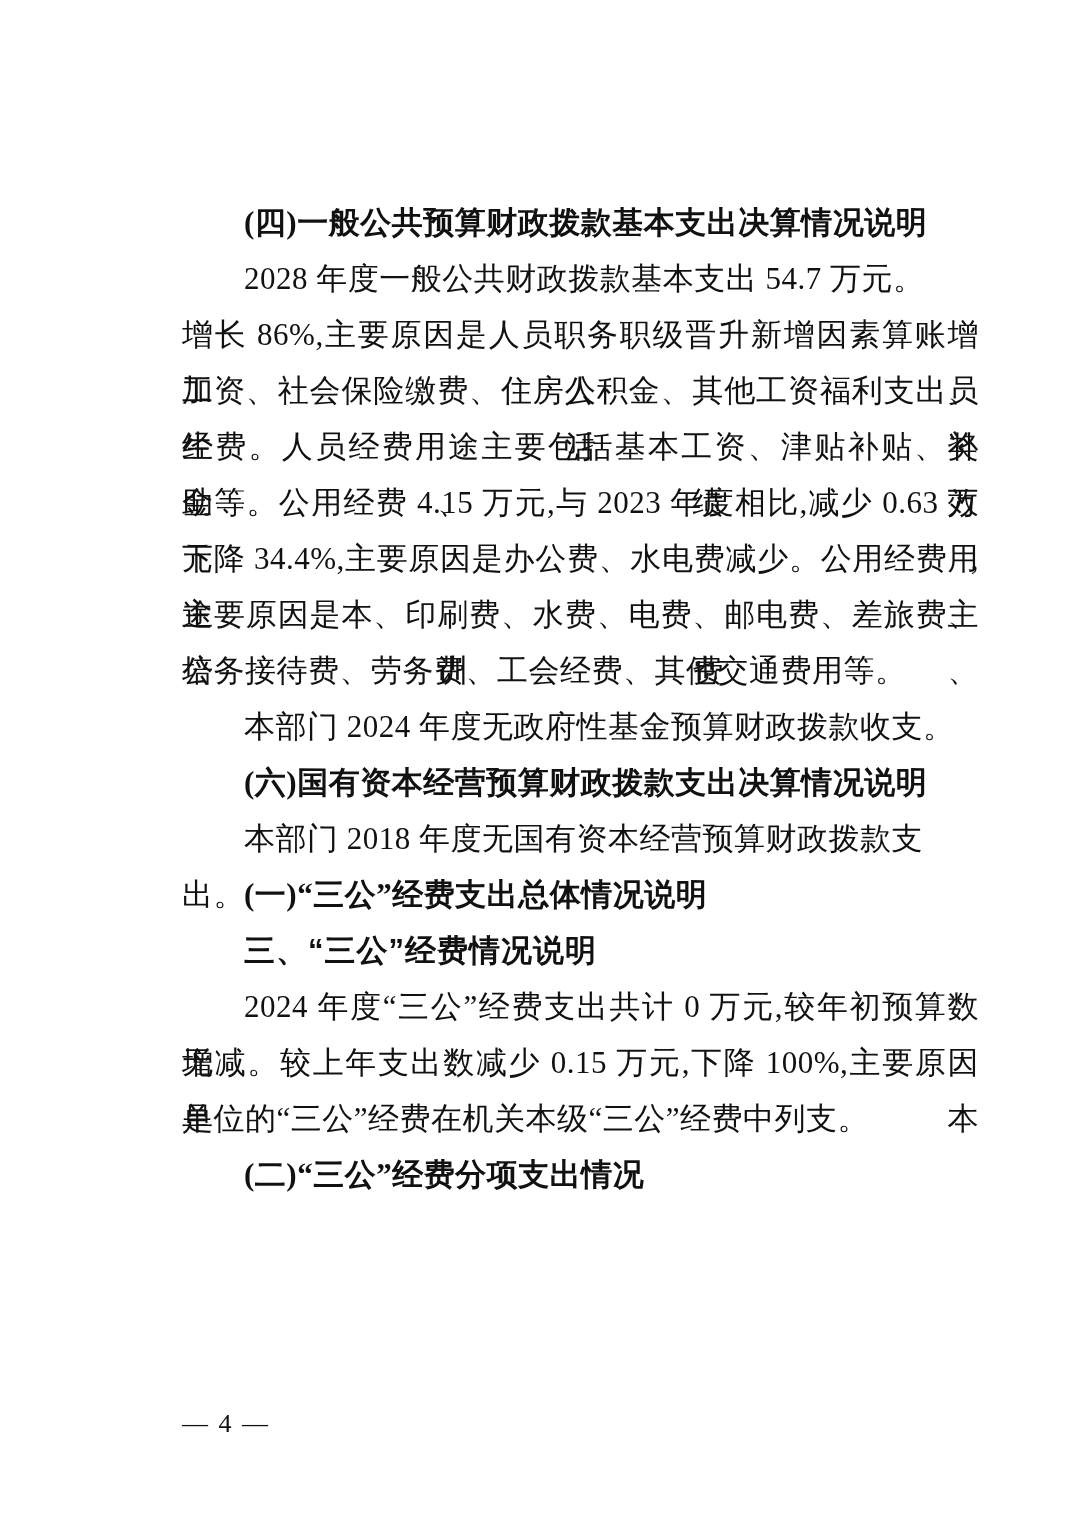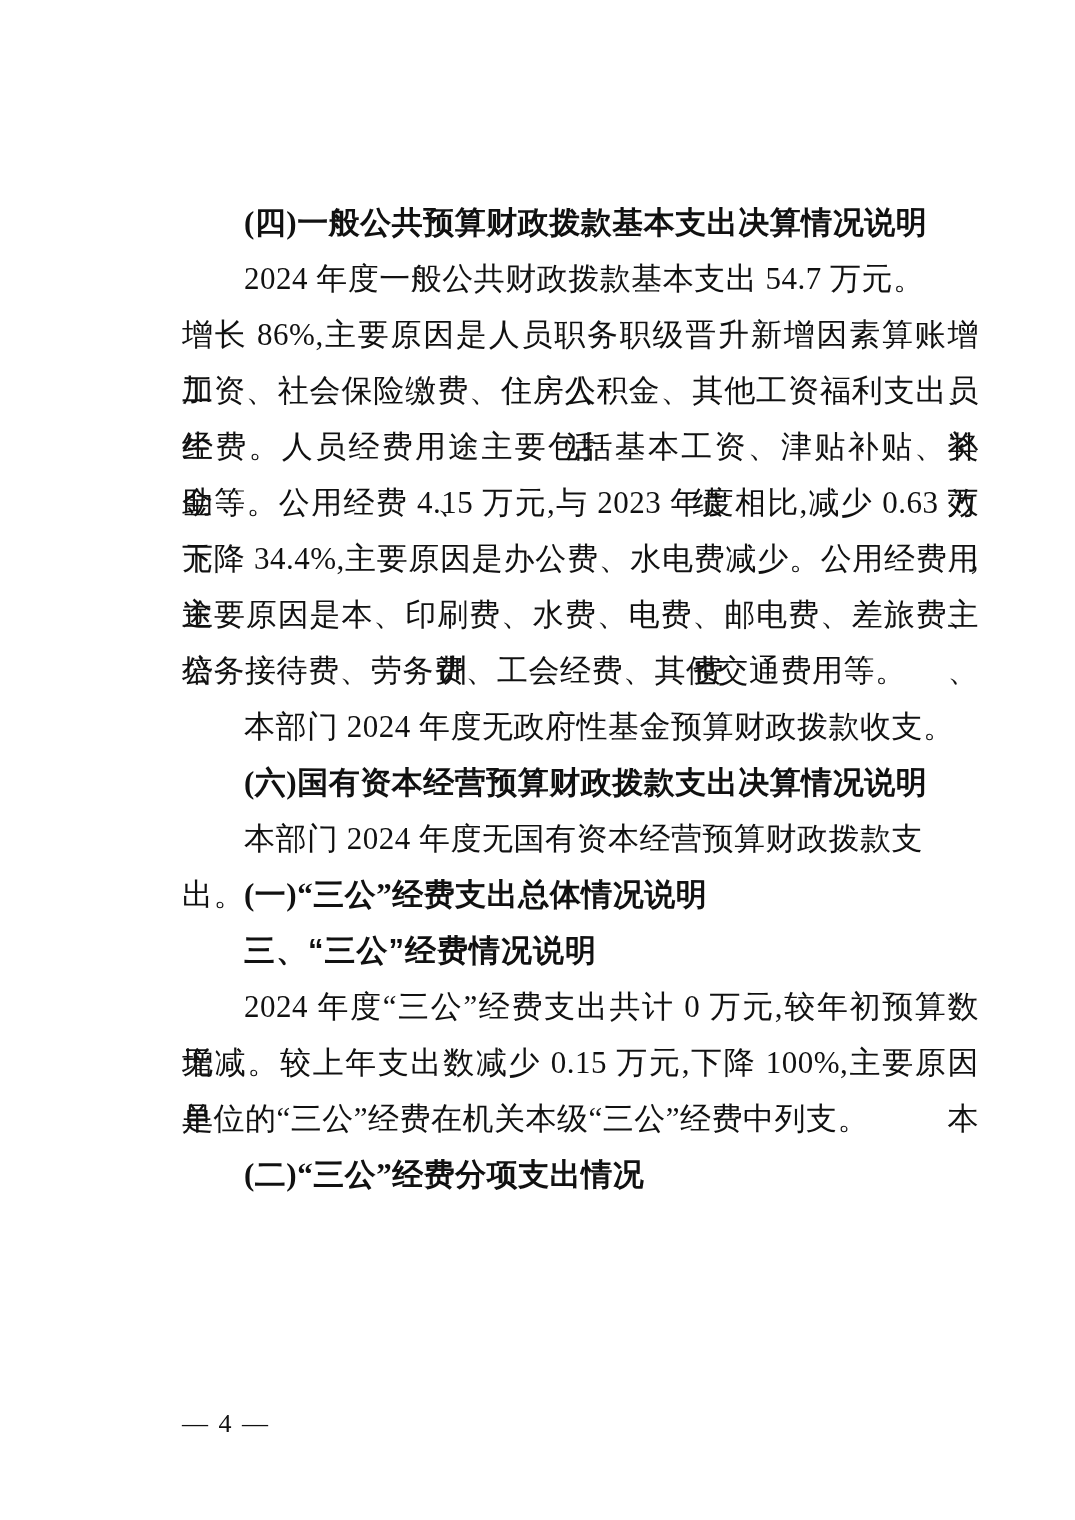--- a/index.html
+++ b/index.html
@@ -61,31 +61,31 @@
     color: #111111;
     font-family: "Liberation Serif", "DejaVu Serif", serif;
   }
 </style>
 </head>
 <body>
 
 <div class="page">
   <div class="content">
     <div class="line kai indent">(四)一般公共预算财政拨款基本支出决算情况说明</div>
-    <div class="line indent">2024 年度一般公共财政拨款基本支出 54.7 万元。</div>
+    <div class="line indent">2028 年度一般公共财政拨款基本支出 54.7 万元。</div>
     <div class="line jfull">增长 86%,主要原因是人员职务职级晋升新增因素算账增加人员</div>
     <div class="line jfull">工资、社会保险缴费、住房公积金、其他工资福利支出、生活补</div>
     <div class="line jfull">经费。人员经费用途主要包括基本工资、津贴补贴、奖金、绩效</div>
     <div class="line jfull">助等。公用经费 4.15 万元,与 2023 年度相比,减少 0.63 万元,</div>
     <div class="line jfull">下降 34.4%,主要原因是办公费、水电费减少。公用经费用途主</div>
     <div class="line jfull">主要原因是本、印刷费、水费、电费、邮电费、差旅费、培训费、</div>
     <div class="line">公务接待费、劳务费、工会经费、其他交通费用等。</div>
     <div class="line indent">本部门 2024 年度无政府性基金预算财政拨款收支。</div>
     <div class="line kai indent">(六)国有资本经营预算财政拨款支出决算情况说明</div>
-    <div class="line indent">本部门 2024 年度无国有资本经营预算财政拨款支出。</div>
+    <div class="line indent">本部门 2018 年度无国有资本经营预算财政拨款支出。</div>
     <div class="line kai indent">(一)“三公”经费支出总体情况说明</div>
     <div class="line hei indent">三、“三公”经费情况说明</div>
     <div class="line jfull indent">2024 年度“三公”经费支出共计 0 万元,较年初预算数无</div>
     <div class="line jfull">增减。较上年支出数减少 0.15 万元,下降 100%,主要原因是本</div>
     <div class="line">单位的“三公”经费在机关本级“三公”经费中列支。</div>
     <div class="line kai indent">(二)“三公”经费分项支出情况</div>
   </div>
 
   <div class="footer">— 4 —</div>
 </div>

